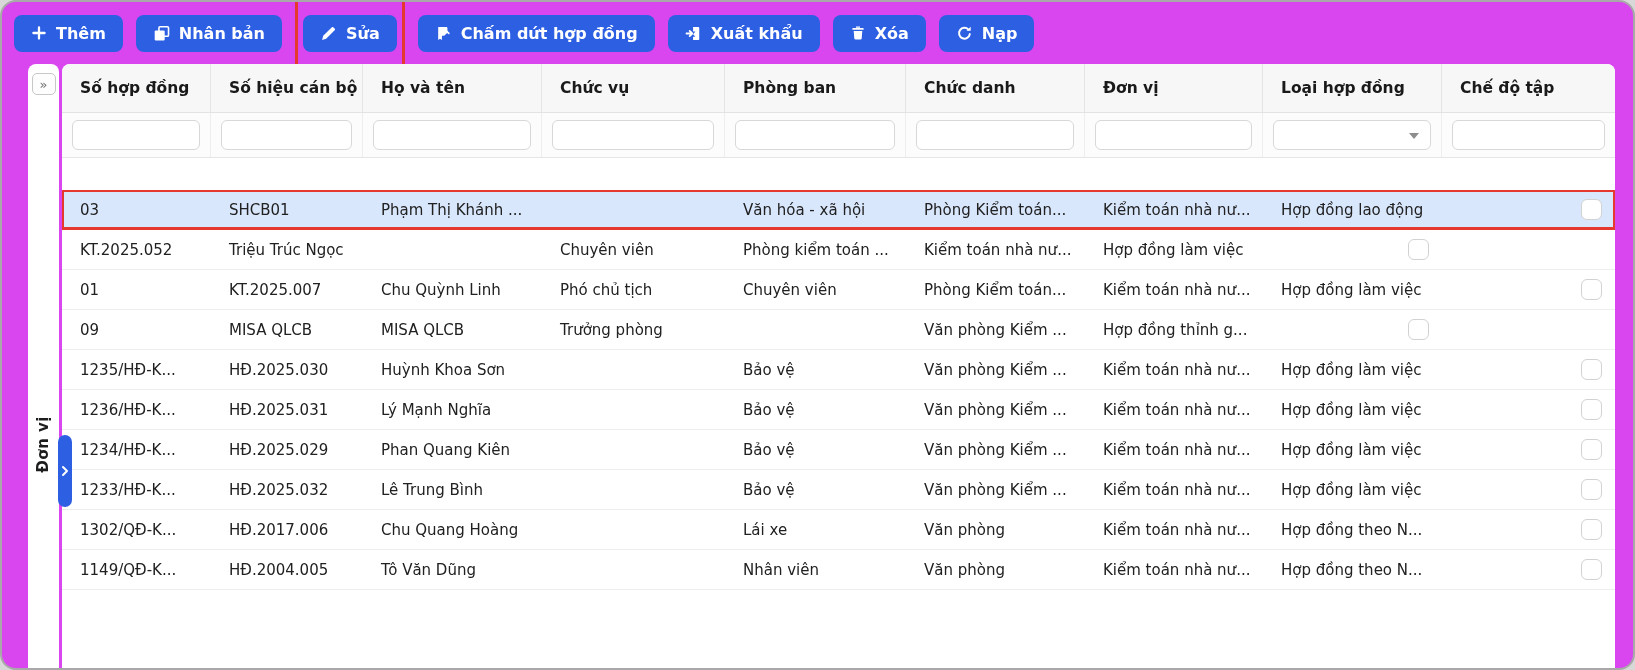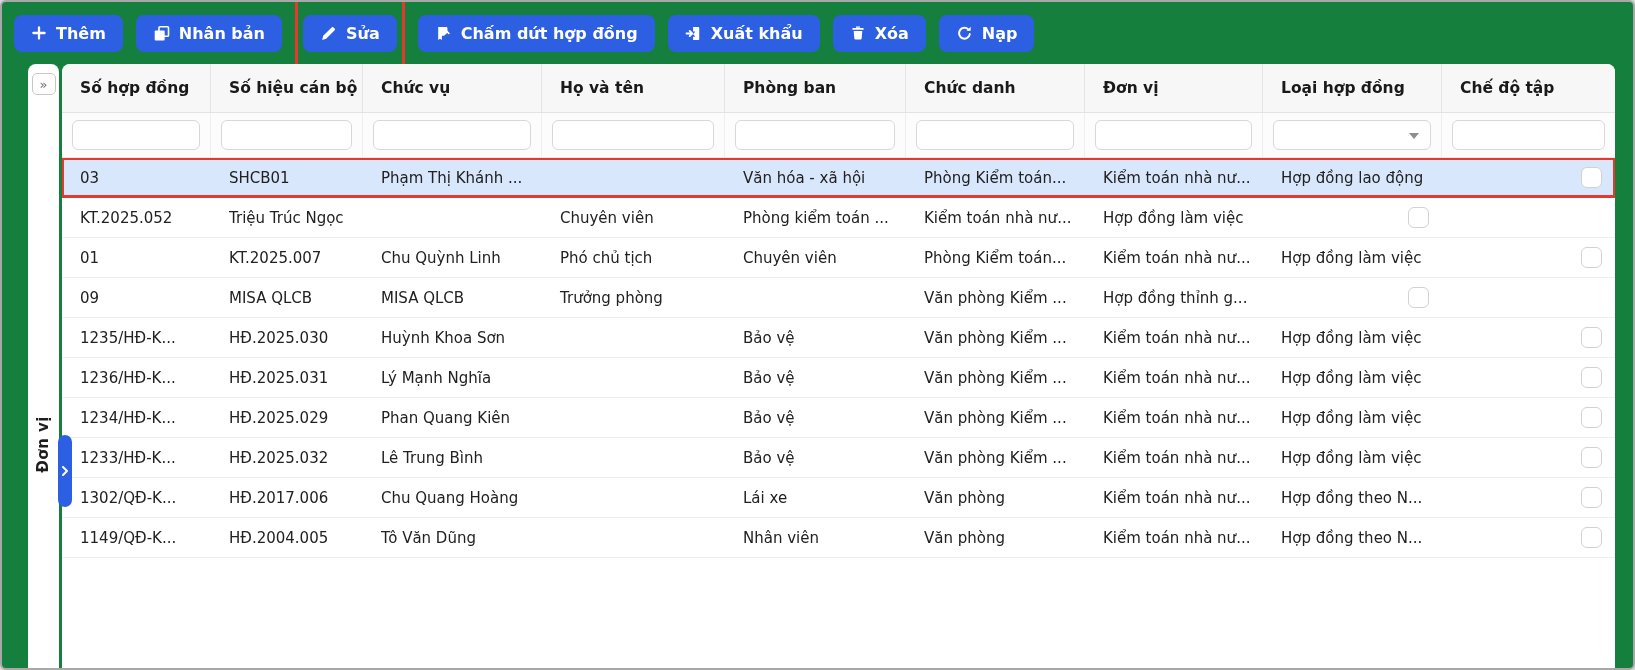--- a/index.html
+++ b/index.html
@@ -3,23 +3,23 @@
 <meta charset="utf-8">
 <style>
   * { box-sizing: border-box; margin: 0; padding: 0; }
   body {
     font-family: "Liberation Sans", sans-serif;
     background: #d8d8d8;
   }
   .screen {
     position: relative;
     width: 1635px; height: 670px;
-    background: #15803d;
+    background: #d946ef;
     border: 2px solid #a8a8a8;
-    border-radius: 6px;
+    border-radius: 16px;
     overflow: hidden;
     font-family: "DejaVu Sans", "Liberation Sans", sans-serif;
   }
   
   .toolbar {
     position: absolute; left: 0; top: 0; right: 0; height: 62px;
     display: flex; align-items: center; gap: 13px;
     padding-left: 12px;
   }
   .tbtn {
@@ -96,21 +96,21 @@
     background: #fff; outline: none;
     font-family: inherit; font-size: 14px; padding: 0 9px;
   }
   .caret {
     position: absolute; right: 22px; top: 50%; margin-top: -2px;
     width: 0; height: 0; pointer-events: none;
     border-left: 5.5px solid transparent;
     border-right: 5.5px solid transparent;
     border-top: 6px solid #8d8d8d;
   }
-  .g-body { flex: 1 1 auto; background: #fff; }
+  .g-body { flex: 1 1 auto; background: #fff; margin-top: 32px; }
   .grow { height: 40px; border-bottom: 1px solid #ededed; cursor: pointer; }
   .grow.selected {
     background: #d9e7fc;
     box-shadow: inset 0 0 0 2px #e5392f;
     border-bottom-color: #e5392f;
   }
   .gcell {
     display: flex; align-items: center;
     padding: 0 6px 0 18px;
     font-size: 15px; color: #212121;
@@ -209,22 +209,22 @@
         <svg width="10" height="12" viewBox="0 0 10 12">
             <path d="M3 2l4 4-4 4" stroke="#fff" stroke-width="2" fill="none" stroke-linecap="round" stroke-linejoin="round"></path>
           </svg>
       </span>
     </div>
 
     <div class="grid">
       <div class="g-header g-cols" id="ghead">
           <div class="hcell">Số hợp đồng</div>
           <div class="hcell">Số hiệu cán bộ</div>
+          <div class="hcell">Họ và tên</div>
           <div class="hcell">Chức vụ</div>
-          <div class="hcell">Họ và tên</div>
           <div class="hcell">Phòng ban</div>
           <div class="hcell">Chức danh</div>
           <div class="hcell">Đơn vị</div>
           <div class="hcell">Loại hợp đồng</div>
           <div class="hcell">Chế độ tập</div>
         </div>
       <div class="g-filter g-cols" id="gfilter">
           <div class="fcell">
             <input type="text" style="">
           </div>

